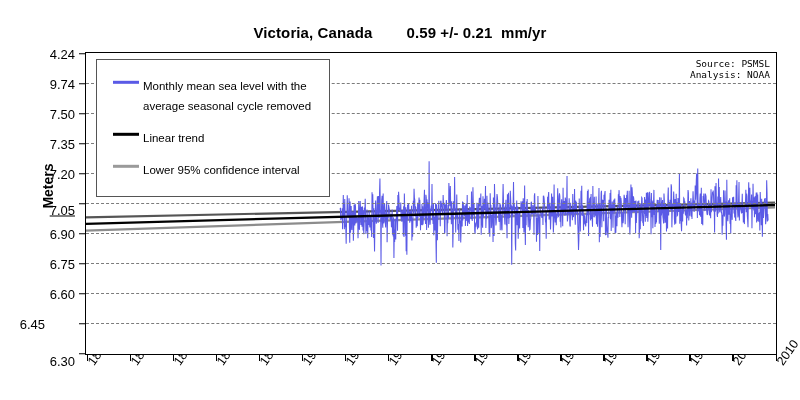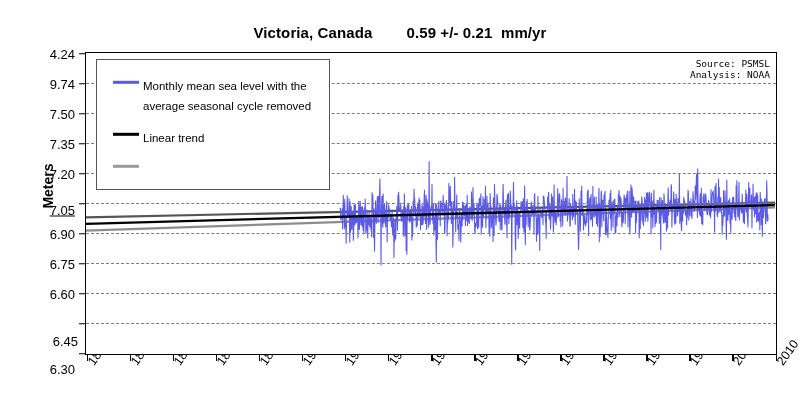--- a/index.html
+++ b/index.html
@@ -75,23 +75,23 @@
 </head>
 <body>
 
 <div id="chart-root">
 
   <div class="chart-title">Victoria, Canada        0.59 +/- 0.21  mm/yr</div>
 
   <div class="y-axis-title">Meters</div>
 
   <div id="y-axis-ticks">
-      <div class="ytick-label" style="top: 369px; right: 725px;">6.30</div>
+      <div class="ytick-label" style="top: 361px; right: 725px;">6.30</div>
       <div class="ytick-mark" style="top: 353.5px;"></div>
-      <div class="ytick-label" style="top: 323.5px; right: 722px; margin-top: 17px;">6.45</div>
+      <div class="ytick-label" style="top: 323.5px; right: 755px;">6.45</div>
       <div class="ytick-mark" style="top: 323.5px;"></div>
       <div class="ytick-label" style="top: 293.5px; right: 725px;">6.60</div>
       <div class="ytick-mark" style="top: 293.5px;"></div>
       <div class="ytick-label" style="top: 263.5px; right: 725px;">6.75</div>
       <div class="ytick-mark" style="top: 263.5px;"></div>
       <div class="ytick-label" style="top: 233.5px; right: 725px;">6.90</div>
       <div class="ytick-mark" style="top: 233.5px;"></div>
       <div class="ytick-label" style="top: 210px; right: 725px; text-decoration: underline;">7.05</div>
       <div class="ytick-mark" style="top: 203.5px;"></div>
       <div class="ytick-label" style="top: 173.5px; right: 725px;">7.20</div>
@@ -169,20 +169,21 @@
           <span class="legend-swatch" style="--c:#5a5ae6"></span>
           <span class="legend-text">Monthly mean sea level with the
 average seasonal cycle removed</span>
         </div>
         <div class="legend-row">
           <span class="legend-swatch" style="--c:#000000"></span>
           <span class="legend-text">Linear trend</span>
         </div>
         <div class="legend-row">
           <span class="legend-swatch" style="--c:#9a9a9a"></span>
+          <span class="legend-text">Lower 95% confidence interval</span>
         </div>
       </div>
 
       <div class="source-block">
         <div>Source: PSMSL</div>
         <div>Analysis: NOAA</div>
       </div>
 
     </div>
   </div>

